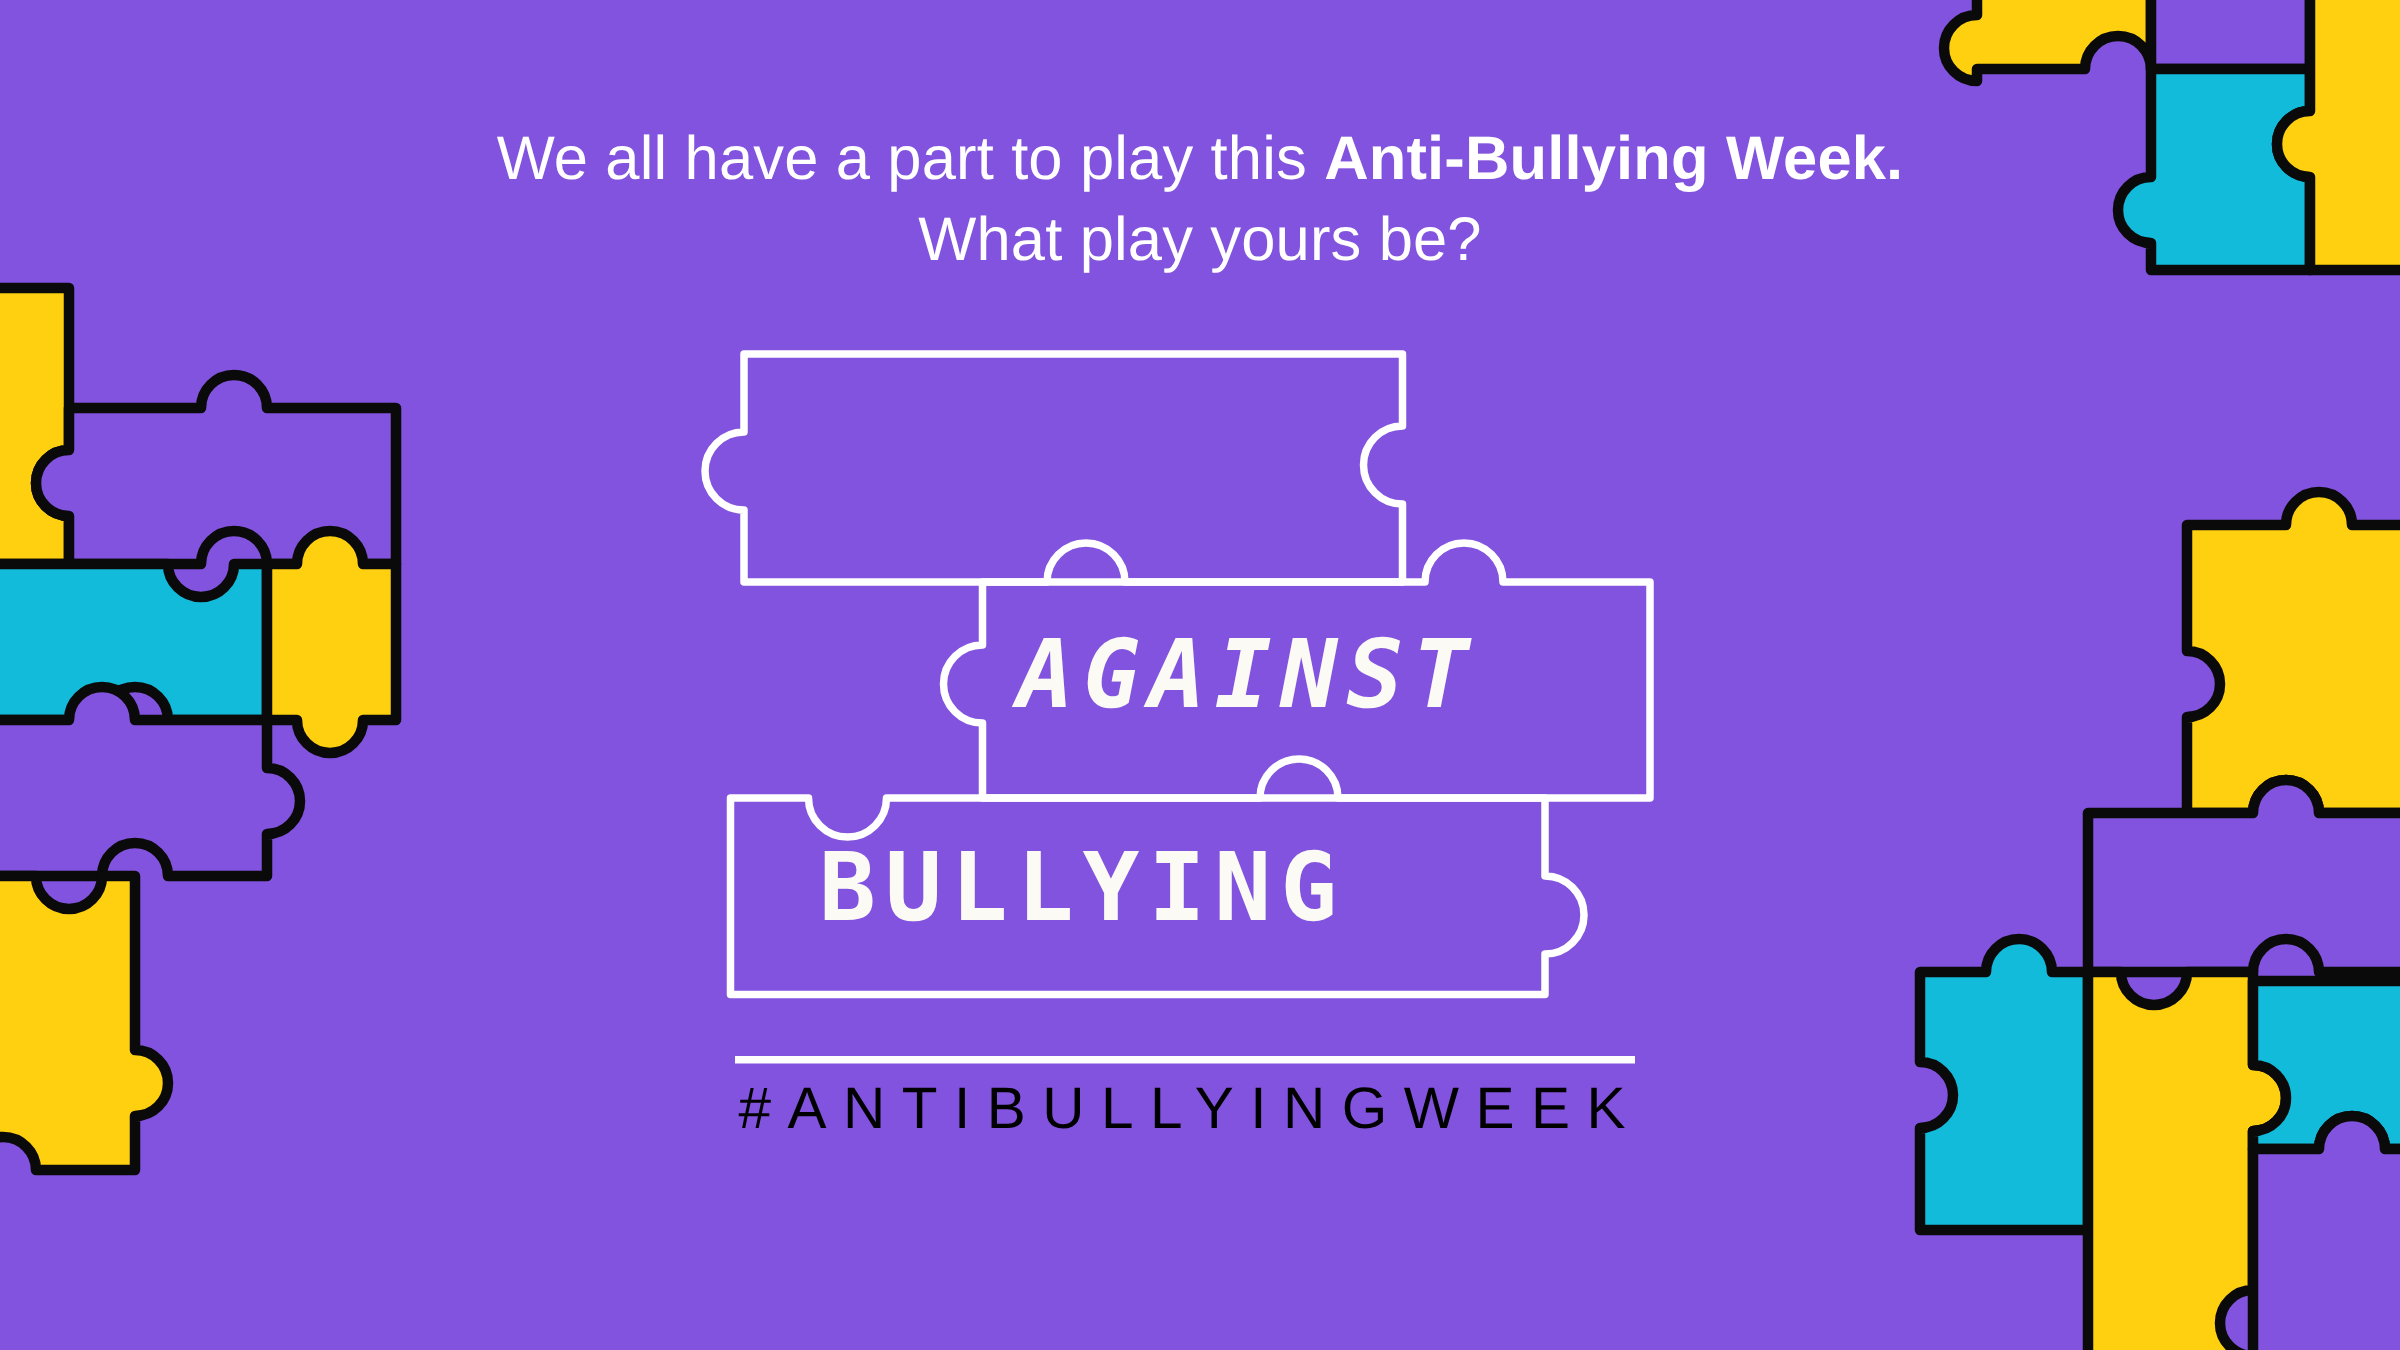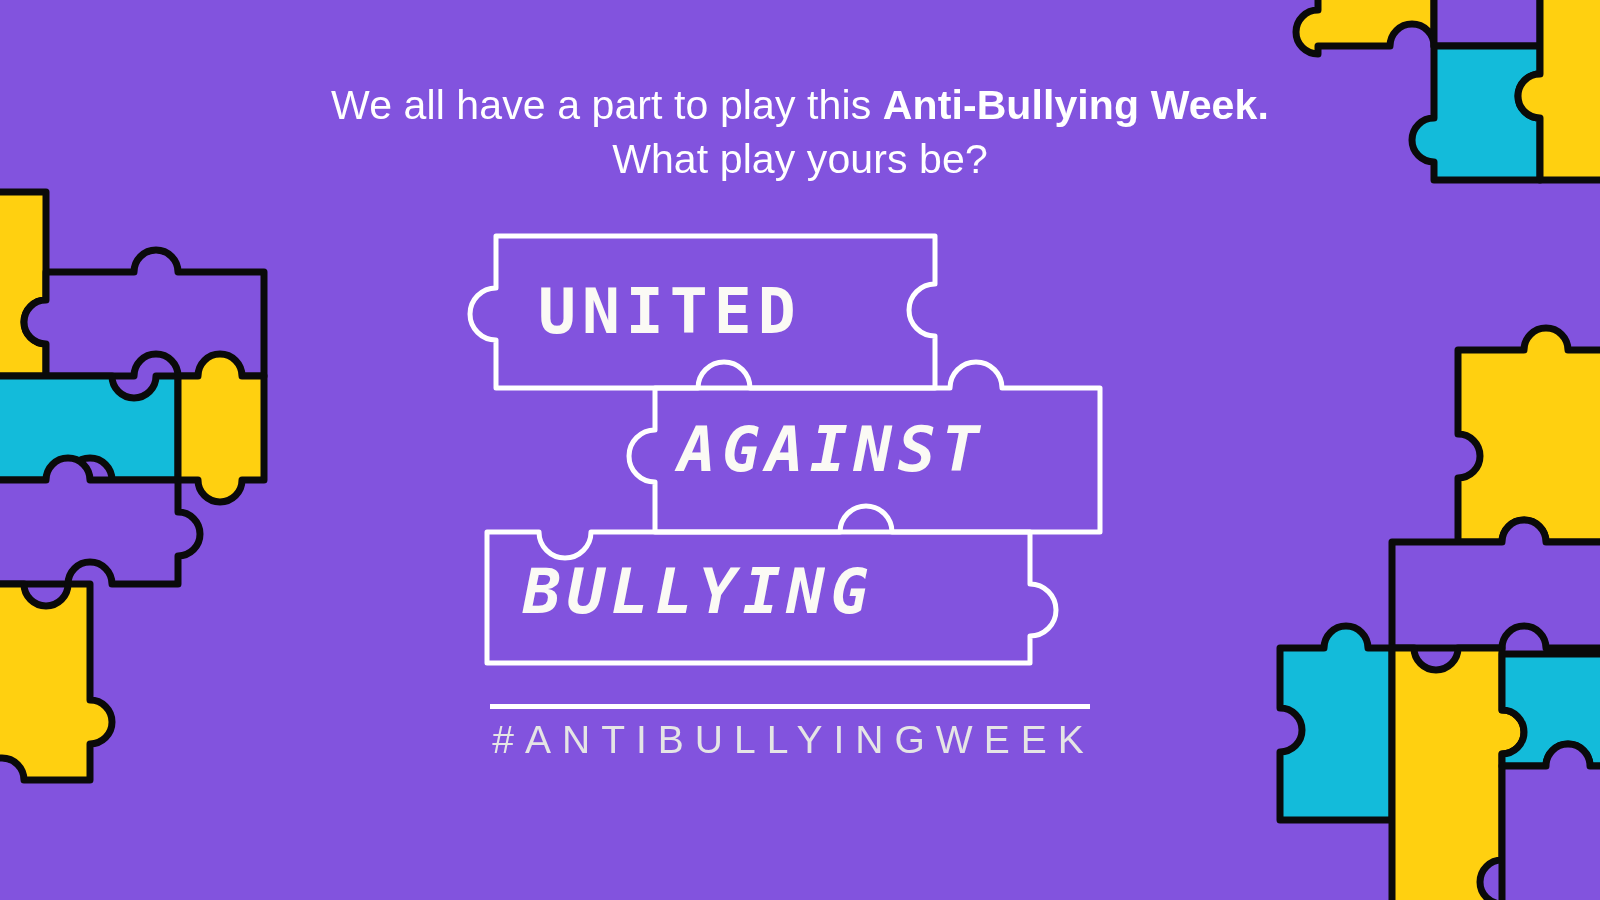--- a/index.html
+++ b/index.html
@@ -56,38 +56,38 @@
   .logo-word {
     position: absolute;
     color: #fbfaf5;
     font-family: "DejaVu Sans Mono", monospace;
     font-weight: 700;
     letter-spacing: 6px;
     white-space: nowrap;
   }
   .word-united  { left: 78px;  top: 50px;  font-size: 63px; }
   .word-against { left: 218px; top: 188px; font-size: 63px; font-style: italic; }
-  .word-bullying{ left: 63px;  top: 330px; font-size: 63px; font-style: italic; }
+  .word-bullying{ left: 86px;  top: 330px; font-size: 63px; }
 
   
   .divider {
     position: absolute;
     left: 490px;
     top: 704px;
     width: 600px;
     height: 5px;
     background: #ffffff;
   }
   .hashtag {
     position: absolute;
     left: 0;
     top: 718px;
     width: 1576px;
     text-align: center;
-    color: #e5e5e5;
+    color: #000000;
     font-size: 39px;
     font-weight: 400;
     letter-spacing: 11px;
     text-indent: 11px;
   }
 </style>
 </head>
 <body>
 
 <div id="poster">
@@ -190,21 +190,20 @@
           L79,307
           a26,26 0 1,0 52,0
           L570,307
           L570,359
           a26,26 0 1,1 0,52
           L570,438
           L27,438
           Z"></path>
       </g>
     </svg>
-    <div class="logo-word word-united">UNITED</div>
     <div class="logo-word word-against">AGAINST</div>
     <div class="logo-word word-bullying">BULLYING</div>
   </div>
 
   <div class="divider"></div>
   <div class="hashtag">#ANTIBULLYINGWEEK</div>
 
 </div>
 
 </body></html>

